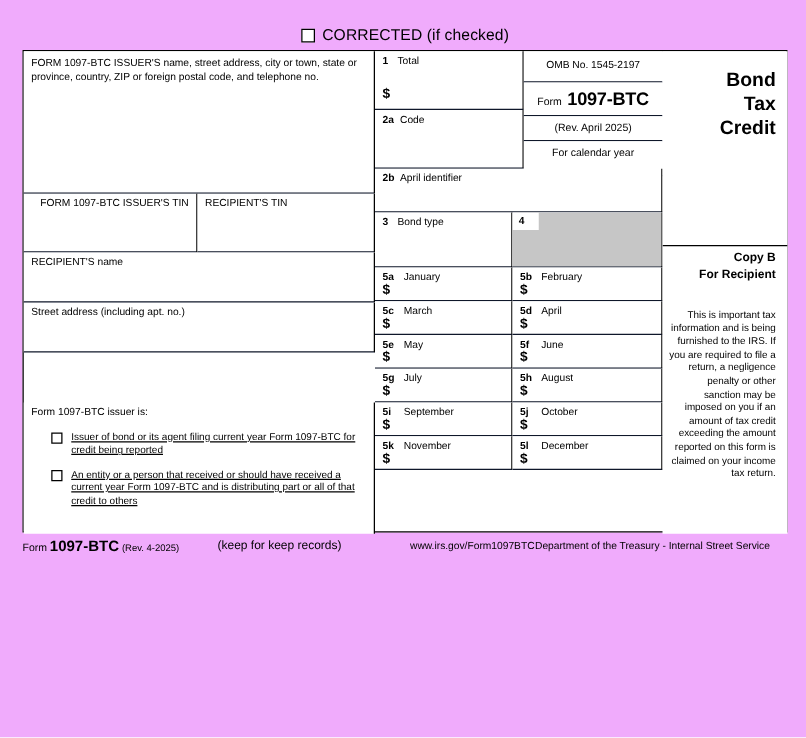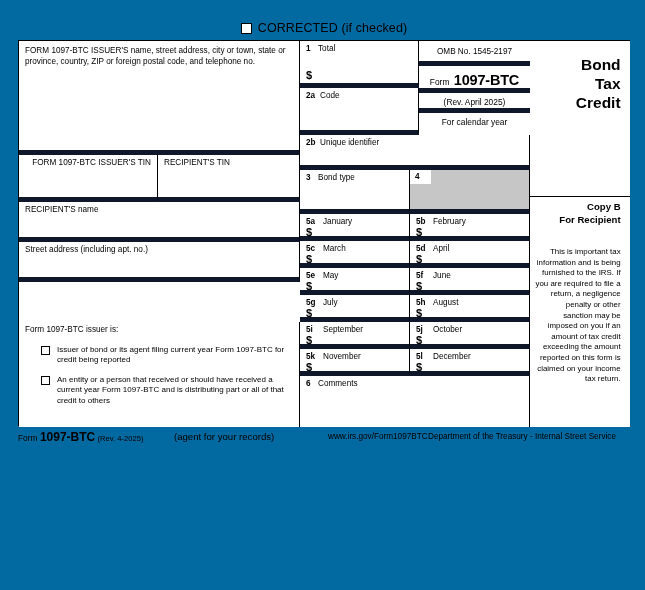--- a/index.html
+++ b/index.html
@@ -6,21 +6,21 @@
   html, body {
     width: 645px; height: 590px;
     background: #ffffff;
     font-family: "Liberation Sans", sans-serif;
     color: #000000;
     overflow: hidden;
   }
   #page {
     position: relative;
     width: 645px; height: 590px;
-    background: #0369a1;
+    background: #f0abfc;
   }
 
   
   #corrected-row {
     position: absolute;
     left: 18px; top: 19px;
     width: 612px; height: 18px;
     display: flex; align-items: center; justify-content: center;
   }
   #corrected-row .cbox {
@@ -44,21 +44,21 @@
     border: 1.4px solid #000;
     background: #fff;
   }
 
   .cell {
     position: absolute;
     background: #fff;
     overflow: hidden;
   }
   .br { border-right: 1px solid #000; }
-  .bb { border-bottom: 5px solid #0f172a; }
+  .bb { border-bottom: 1px solid #0f172a; }
 
   .lbl {
     font-size: 8.2px;
     line-height: 10.5px;
     padding: 3px 0 0 6px;
     white-space: nowrap;
   }
   .lbl.wrap { white-space: normal; padding-right: 6px; }
   .bx {
     font-size: 8.2px;
@@ -80,21 +80,21 @@
   #issuer-name { left: 0; top: 0; width: 281px; height: 114px; }
   #issuer-name .lbl { padding-top: 4px; font-size: 8.2px; line-height: 11px; }
 
   #issuer-tin { left: 0; top: 114px; width: 139px; height: 47px; text-align: right; }
   #recipient-tin { left: 139px; top: 114px; width: 142px; height: 47px; }
   #recipient-name { left: 0; top: 161px; width: 281px; height: 40px; }
   #street-address { left: 0; top: 201px; width: 281px; height: 40px; }
   #city-state-zip { left: 0; top: 241px; width: 281px; height: 40px; }
   #issuer-is { left: 0; top: 281px; width: 281px; height: 105px; }
 
-  #issuer-is .optwrap { padding: 0 8px 0 6px; }
+  #issuer-is .optwrap { padding: 0 8px 0 6px; text-decoration: underline; }
   #issuer-is .opt {
     display: flex;
     align-items: flex-start;
     margin-top: 9px;
   }
   #issuer-is .opt .cbox {
     width: 9px; height: 9px;
     border: 1px solid #000;
     background: #fff;
     margin: 1px 7px 0 16px;
@@ -284,21 +284,21 @@
       <div style="text-align:center;font-size:8.4px;padding-top:4px">(Rev. April 2025)</div>
     </div>
 
     <div class="cell bb" id="calyear">
       <div style="text-align:center;font-size:8.4px;padding-top:4px">For calendar year</div>
       <div style="width:48px;margin:5px auto 0;border-bottom:1px solid #000;height:8px;text-align:center;font-size:8px"></div>
     </div>
 
     <div class="cell br bb" id="box2b">
       <div class="lbl">
-        <span class="bx w14">2b</span><span>Unique identifier</span>
+        <span class="bx w14">2b</span><span>April identifier</span>
       </div>
     </div>
 
     <div class="cell br bb" id="box3">
       <div class="lbl">
         <span class="bx">3</span><span>Bond type</span>
       </div>
     </div>
 
     <div class="cell br bb" id="box4">
@@ -351,25 +351,20 @@
         <div class="cell mbox br bb" style="left: 281px; top: 308px; width: 110px; height: 27px;">
           <div class="lbl"><span class="bx w16">5k</span><span>November</span></div>
           <span class="dollar">$</span>
         </div>
         <div class="cell mbox br bb" style="left: 391px; top: 308px; width: 120px; height: 27px;">
           <div class="lbl"><span class="bx w16">5l</span><span>December</span></div>
           <span class="dollar">$</span>
         </div>
       </div>
 
-    <div class="cell br" id="box6">
-      <div class="lbl">
-        <span class="bx">6</span><span>Comments</span>
-      </div>
-    </div>
 
     <div class="cell" id="copy-col">
       <div id="bondtax">
         <div>Bond</div>
         <div>Tax</div>
         <div>Credit</div>
       </div>
       <div id="copyb-sep"></div>
       <div id="copyb">
         <div>Copy B</div>
@@ -379,18 +374,18 @@
     </div>
 
   </div>
 
   <div id="footer">
     <div class="f-form">
       <span>Form</span>
       <span class="big">1097-BTC</span>
       <span class="rev">(Rev. 4-2025)</span>
     </div>
-    <div class="f-keep">(agent for your records)</div>
+    <div class="f-keep">(keep for keep records)</div>
     <div class="f-url">www.irs.gov/Form1097BTC</div>
     <div class="f-dept">Department of the Treasury - Internal Street Service</div>
   </div>
 
 </div>
 
 </body></html>

